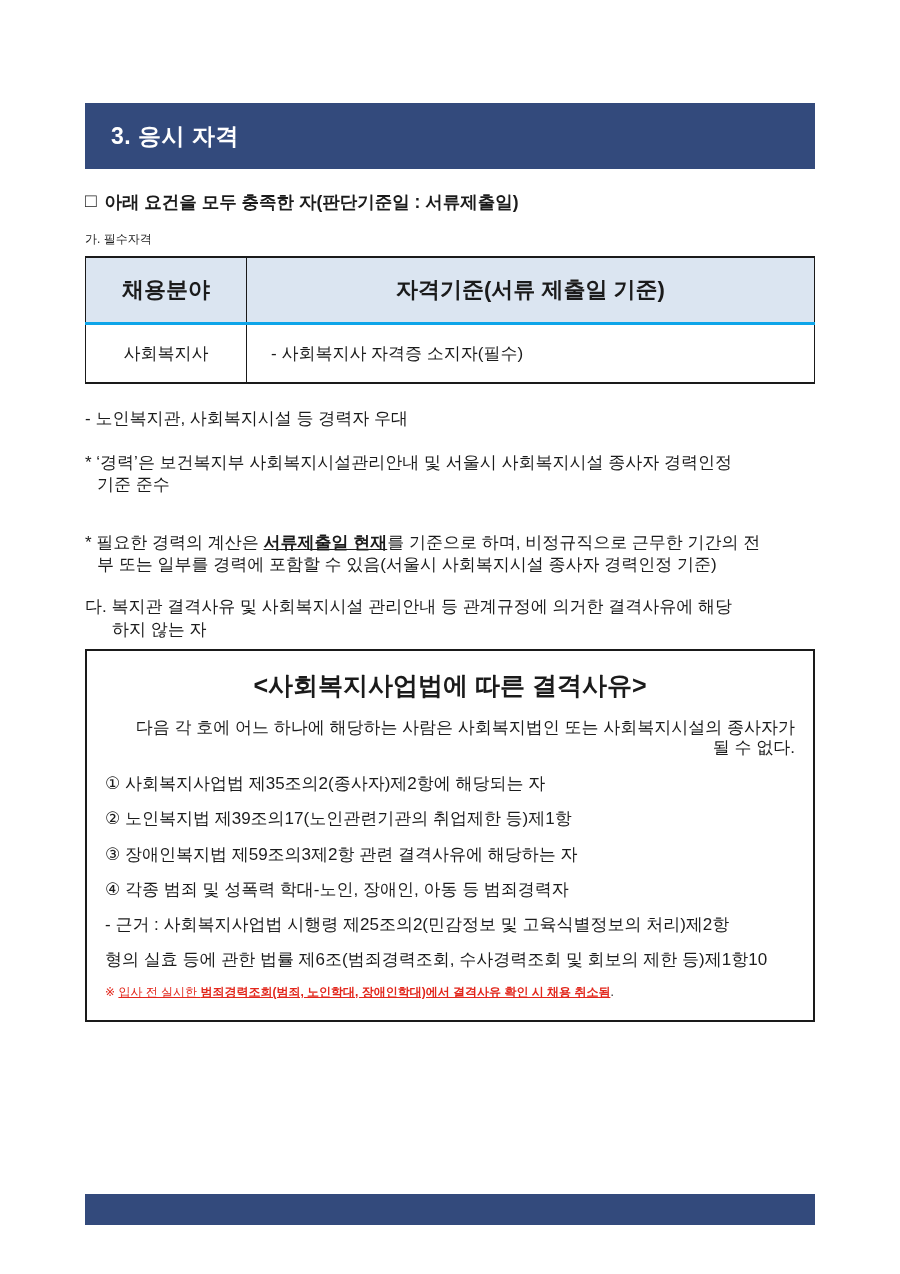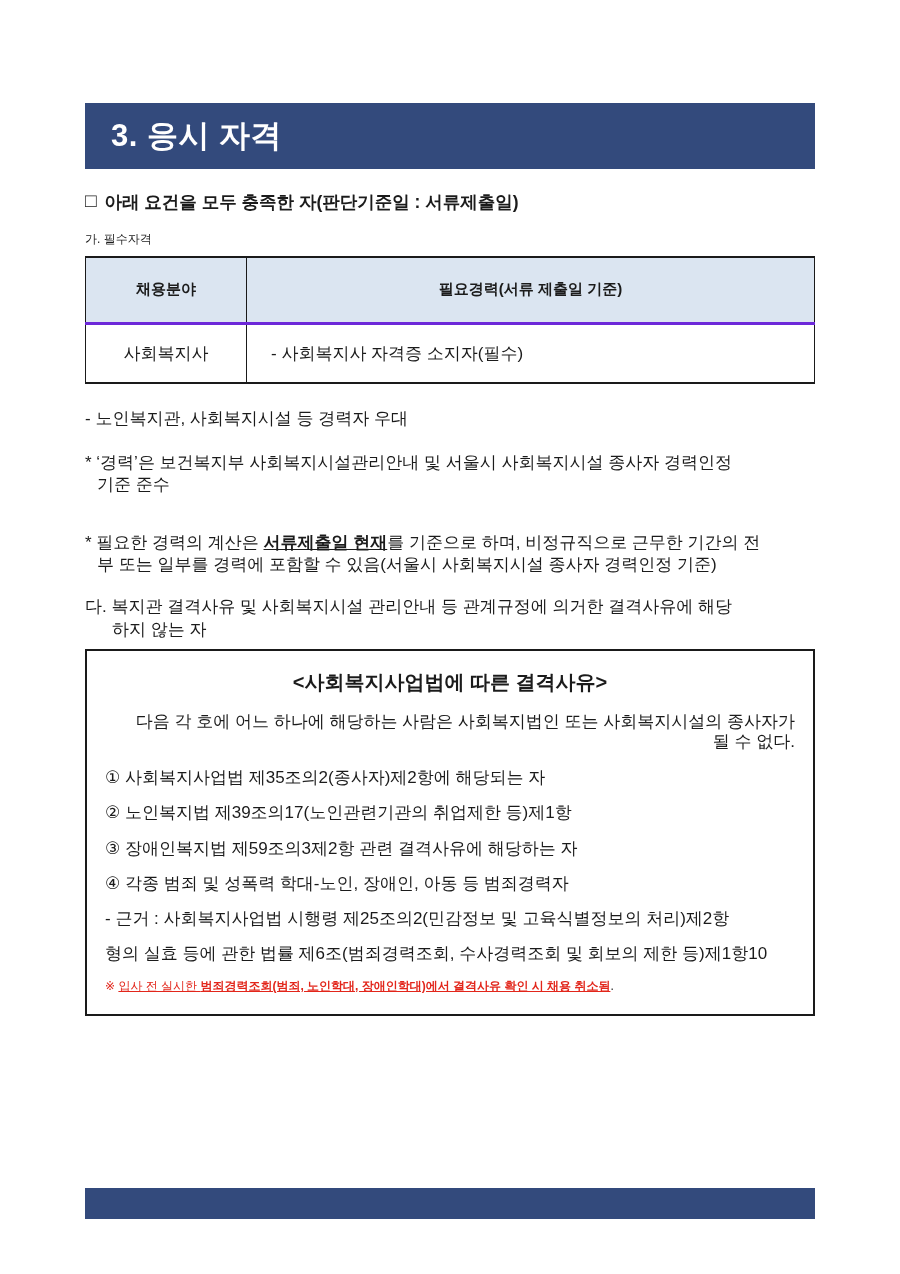--- a/index.html
+++ b/index.html
@@ -6,56 +6,56 @@
   html,body { background:#ffffff; }
   .page {
     position:relative; width:900px; height:1274px; overflow:hidden; background:#ffffff;
     font-family:"Liberation Sans","DejaVu Sans",sans-serif; color:#1b1b1b;
   }
   .content { margin-left:85px; width:730px; padding-top:103px; }
 
   .section-bar {
     height:66px; background:#334a7c; color:#ffffff;
     display:flex; align-items:center; padding-left:26px;
-    font-size:31px; font-weight:700; letter-spacing:0.5px;
+    font-size:23px; font-weight:700; letter-spacing:0.5px;
   }
 
   .req-line { margin-top:21px; font-size:17.5px; font-weight:700; display:flex; align-items:center; }
   .req-line .chk { font-weight:400; font-size:19px; margin-right:8px; position:relative; top:-1px; }
 
   .sub-label { margin-top:17px; font-size:12px; }
 
   table.qual {
     margin-top:8px; width:730px; border-collapse:collapse; table-layout:fixed;
     border:1px solid #1a1a1a; border-top:2px solid #1a1a1a; border-bottom:2px solid #1a1a1a;
   }
   table.qual th {
-    background:#dbe5f1; height:66px; font-size:15px; font-weight:700;
-    border-bottom:3px solid #6d28d9; text-align:center; vertical-align:middle;
+    background:#dbe5f1; height:66px; font-size:22px; font-weight:700;
+    border-bottom:3px solid #0ea5e9; text-align:center; vertical-align:middle;
   }
   table.qual th.c1, table.qual td.c1 { width:161px; border-right:1px solid #1a1a1a; }
   table.qual td { height:60px; font-size:17px; vertical-align:middle; }
   table.qual td.c1 { text-align:center; }
   table.qual td.c2 { text-align:left; padding-left:24px; }
 
   .line { font-size:17px; line-height:1.3; }
   .mt-b   { margin-top:26px; }
   .mt-pref{ margin-top:24px; }
   .mt-n1  { margin-top:22px; }
   .mt-n2  { margin-top:36px; }
   .mt-da  { margin-top:20px; }
   .indent-sm { padding-left:12px; }
   .indent-md { padding-left:27px; }
   .em-bu { font-weight:700; text-decoration:underline; }
 
   .disq-box {
     margin-top:8px; width:730px; border:2px solid #1a1a1a;
     padding:16px 18px 20px 18px; background:#ffffff;
   }
-  .disq-title { text-align:center; font-size:20px; font-weight:700; margin-top:2px; }
+  .disq-title { text-align:center; font-size:25px; font-weight:700; margin-top:2px; }
   .disq-intro { margin-top:16px; font-size:17px; line-height:1.22;text-align:right; }
   .disq-item  { margin-top:14px; font-size:17px; line-height:1.25; }
   .disq-warning { margin-top:14px; font-size:12px; line-height:1.25; color:#e2261b; }
   .disq-warning .mark { text-decoration:none; }
   .disq-warning .u-reg  { text-decoration:underline; }
   .disq-warning .u-bold { text-decoration:underline; font-weight:700; }
   .disq-warning .period { color:#1b1b1b; text-decoration:none; }
 
   .bottom-bar { margin-top:172px; width:730px; height:31px; background:#334a7c; }
 </style>
@@ -73,21 +73,21 @@
       <span class="chk">□</span>
       <span>아래 요건을 모두 충족한 자(판단기준일 : 서류제출일)</span>
     </div>
 
     <div class="sub-label">가. 필수자격</div>
 
     <table class="qual">
       <thead>
         <tr>
           <th class="c1">채용분야</th>
-          <th class="c2">필요경력(서류 제출일 기준)</th>
+          <th class="c2">자격기준(서류 제출일 기준)</th>
         </tr>
       </thead>
       <tbody>
         <tr>
           <td class="c1">사회복지사</td>
           <td class="c2">- 사회복지사 자격증 소지자(필수)</td>
         </tr>
       </tbody>
     </table>
 

